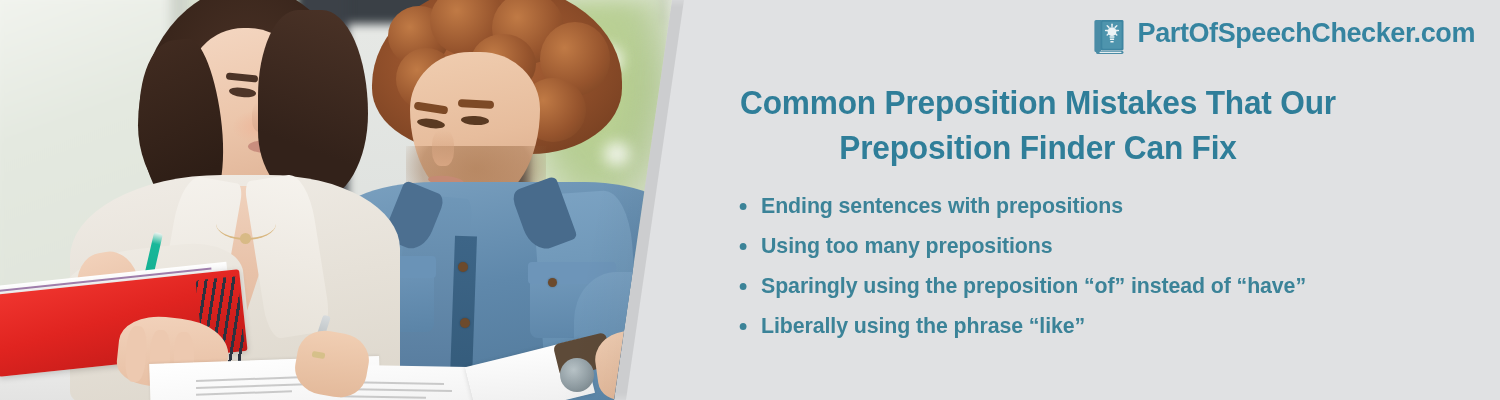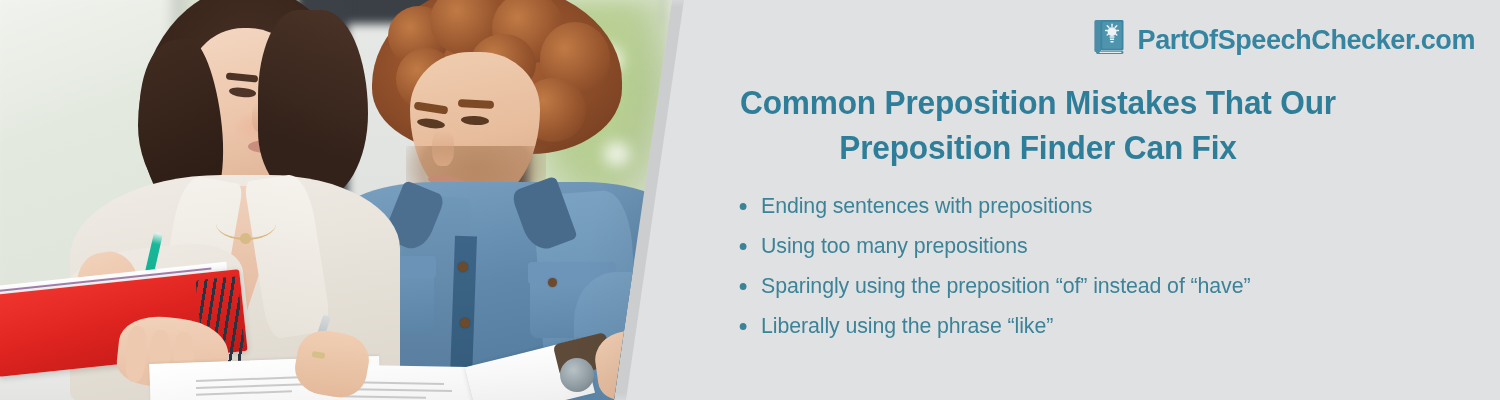--- a/index.html
+++ b/index.html
@@ -444,21 +444,21 @@
   
   #content {
     position:absolute;
     left:690px; top:0;
     width:810px; height:400px;
   }
 
   #logo-row {
     position:absolute;
     right:25px; top:18px;
-    display:flex; align-items:flex-end; gap:11px;
+    display:flex; align-items:flex-start; gap:11px;
   }
   #logo-icon { width:34px; height:38px; display:block; }
   #logo-text {
     font-family:"Liberation Sans", sans-serif;
     font-size:27px;
     font-weight:bold;
     letter-spacing:-0.4px;
     color:#3584a0;
     white-space:nowrap;
   }
@@ -476,20 +476,21 @@
     letter-spacing:-0.2px;
     transform:scaleX(0.93);
     transform-origin:center top;
   }
 
   #bullets {
     position:absolute;
     left:40px; top:190px;
     width:600px;
     list-style:none;
+    font-weight:bold;
   }
   #bullets li {
     position:relative;
     padding-left:32px;
     margin-bottom:9px;
     font-family:"Liberation Sans", sans-serif;
     font-size:22px;
     line-height:31px;
     color:#3b8398;
     letter-spacing:-0.1px;

